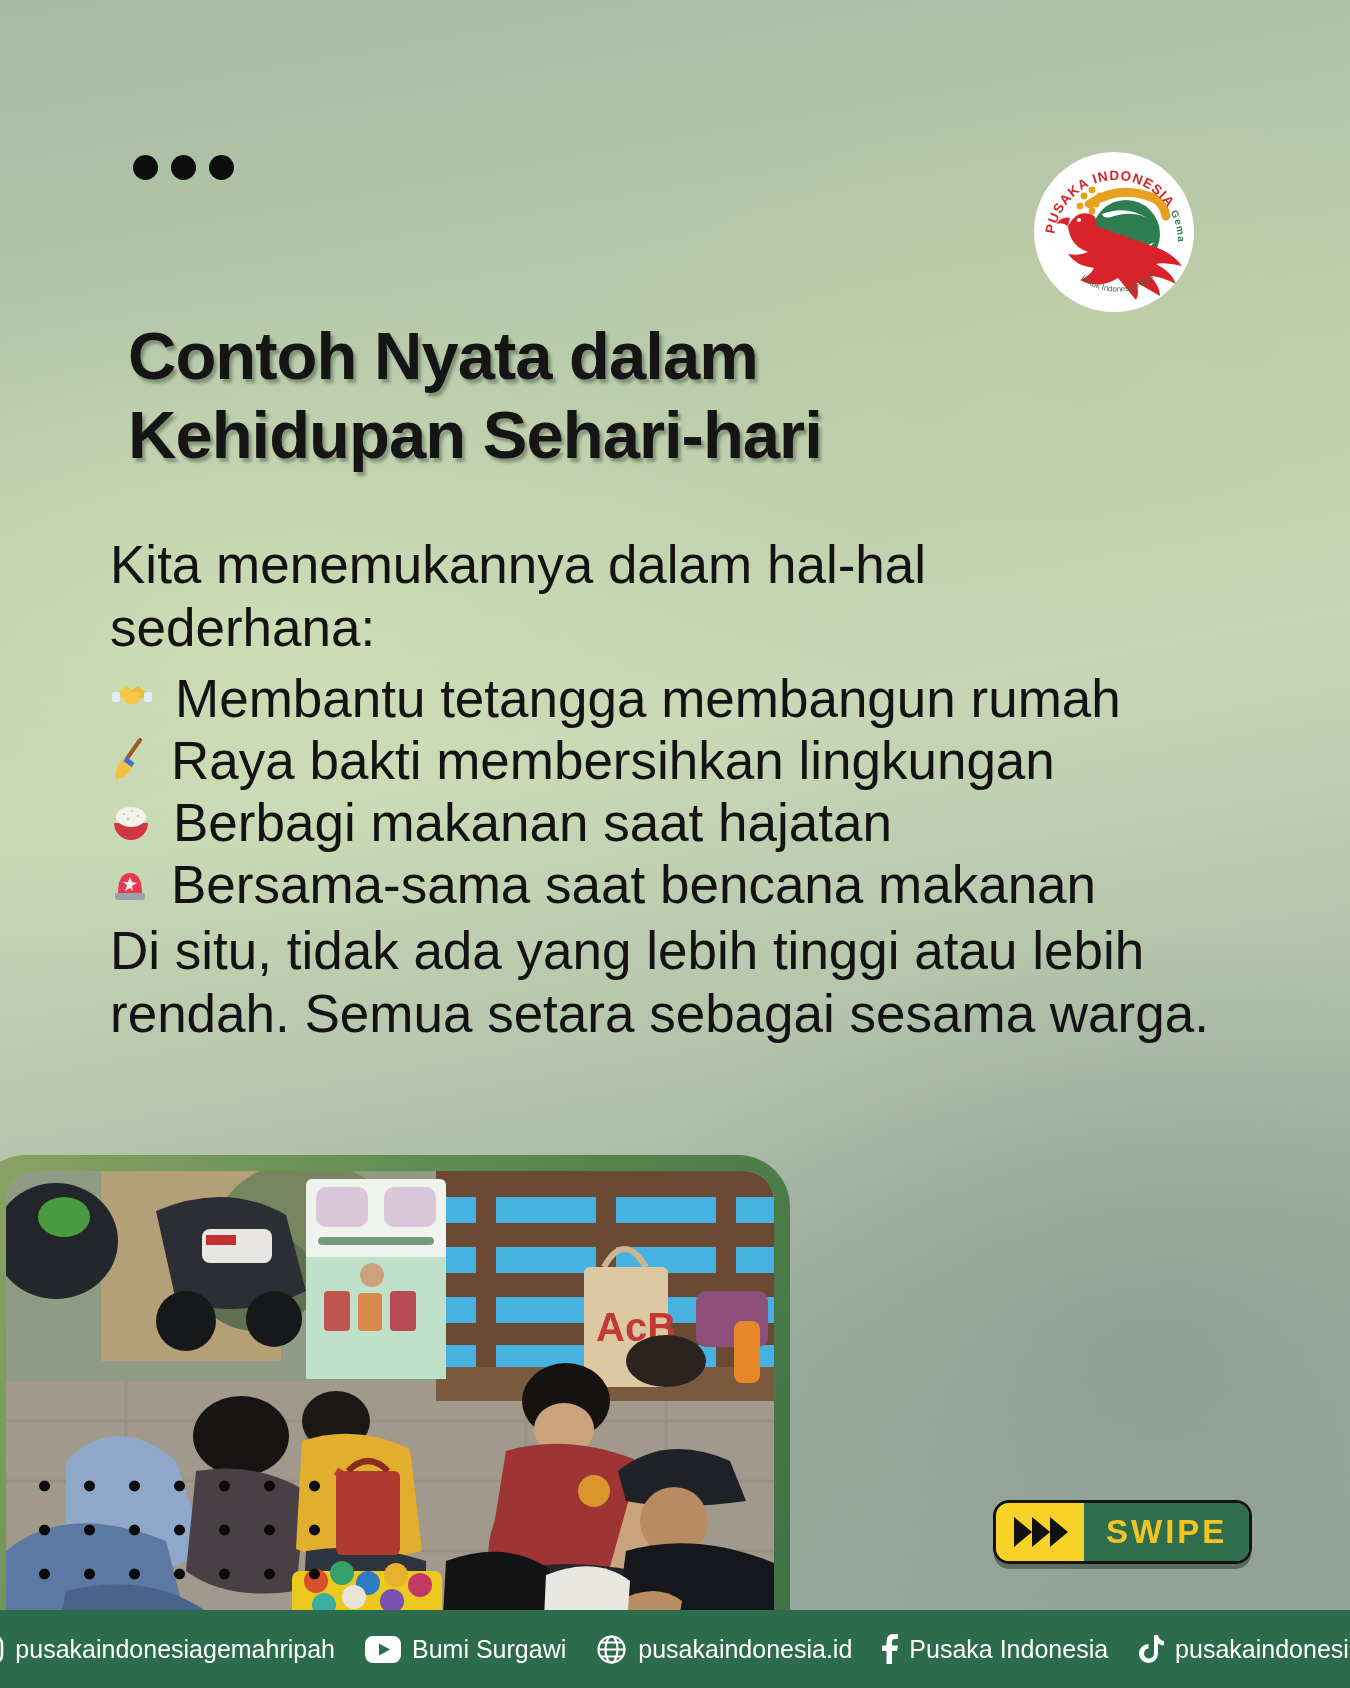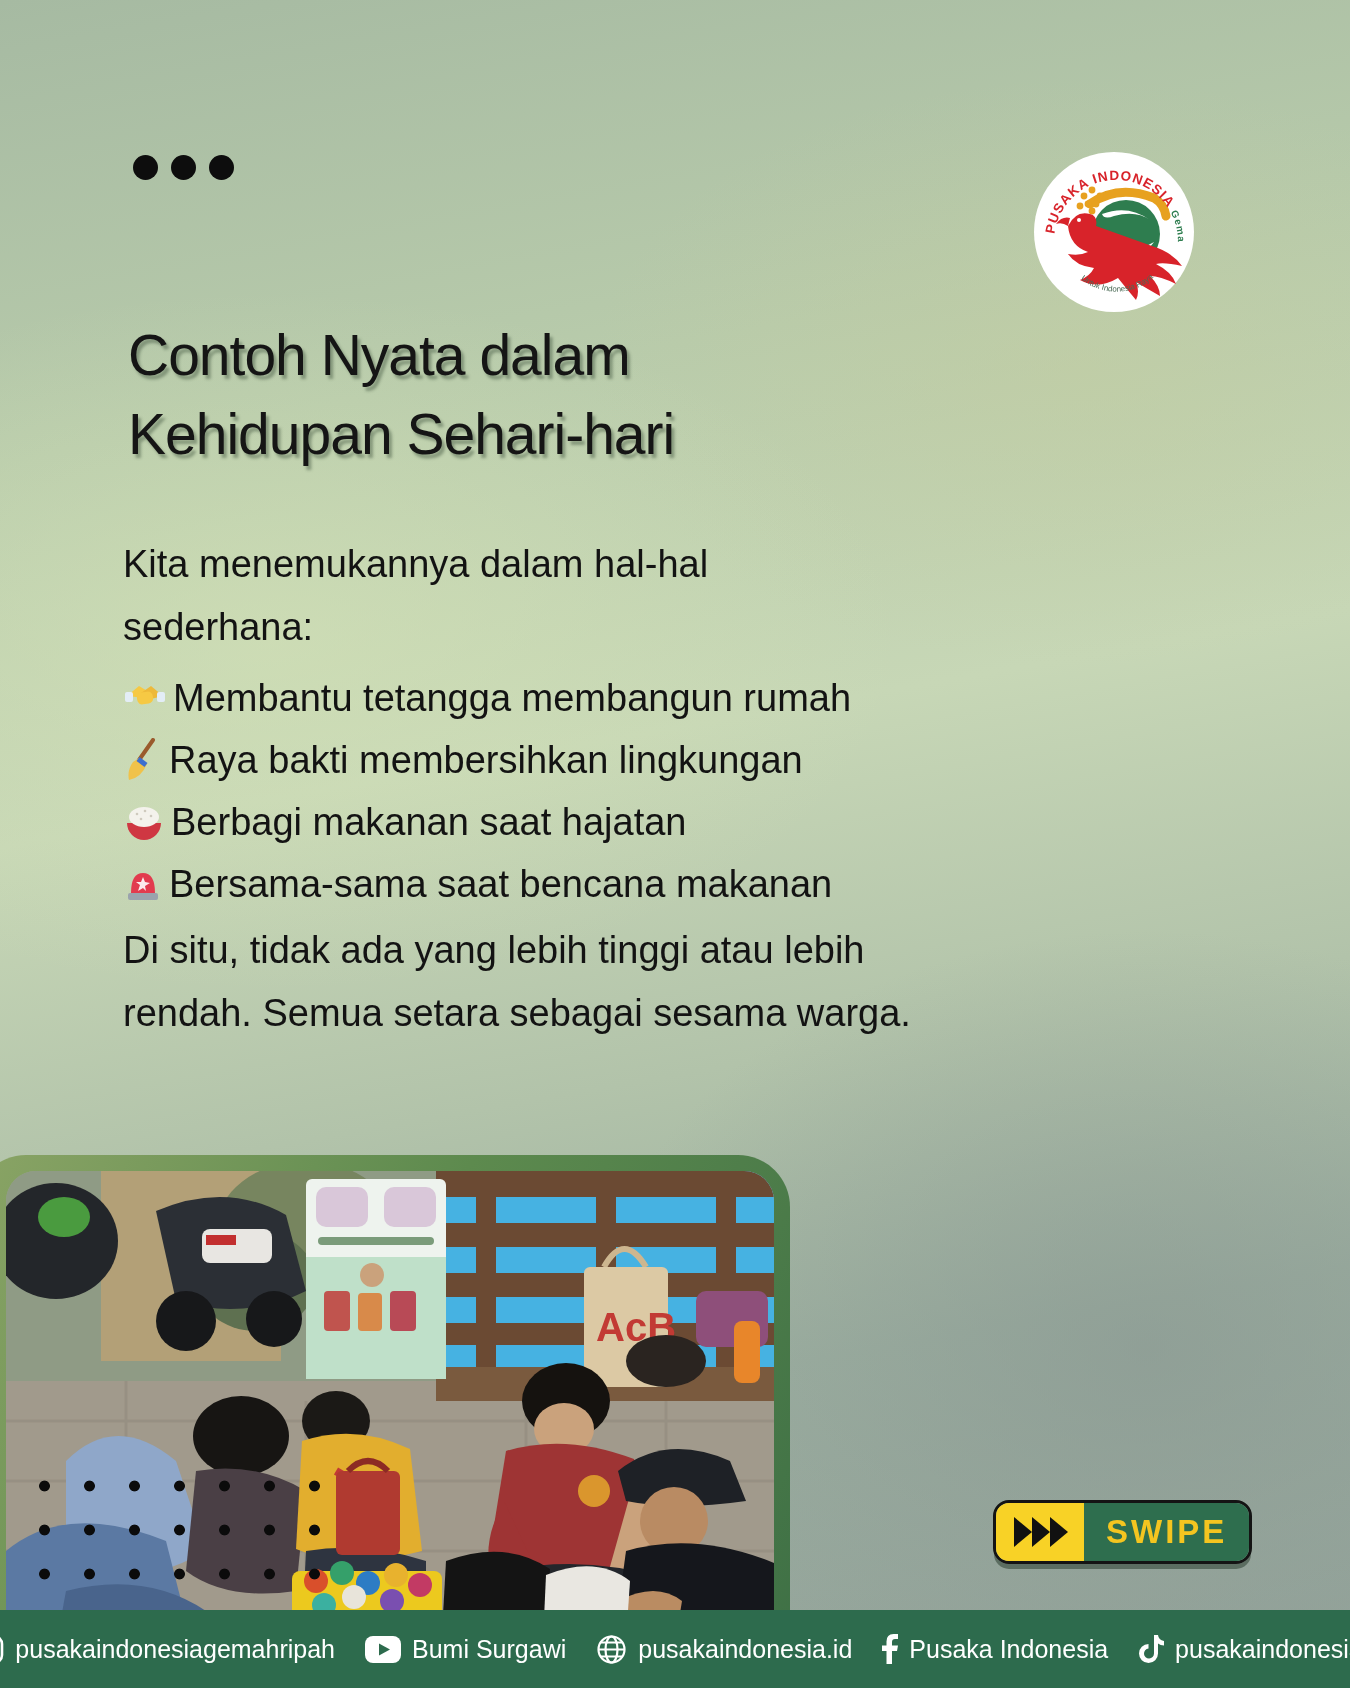--- a/index.html
+++ b/index.html
@@ -13,29 +13,29 @@
       linear-gradient(170deg,#a6baa2 0%,#b8cbab 24%,#c7d7b6 44%,#b2c3aa 62%,#9cafa0 78%,#93a29a 100%);
   }
   
   .top-dots{position:absolute;left:133px;top:155px;display:flex;gap:13px;}
   .top-dots i{width:25px;height:25px;border-radius:50%;background:#0d0d0d;display:block;}
   
   .logo{position:absolute;left:1032px;top:150px;width:164px;height:164px;}
   
   .title{
     position:absolute;left:128px;top:292px;width:1100px;
-    font-weight:400;font-size:57px;line-height:79px;letter-spacing:-1px;color:#151515;
+    font-weight:700;font-size:67px;line-height:79px;letter-spacing:-1px;color:#151515;
     text-shadow:3px 4px 3px rgba(45,65,45,.40);
     margin-top:24px;
   }
   
-  .copy{position:absolute;left:123px;top:533px;width:1130px;color:#131313;font-size:38px;line-height:63px;}
+  .copy{position:absolute;left:110px;top:533px;width:1130px;color:#131313;font-size:53px;line-height:63px;}
   .copy .para{margin:0;}
   .bullets{margin:8px 0 4px 0;}
-  .bullet{display:flex;align-items:center;gap:6px;height:62px;}
+  .bullet{display:flex;align-items:center;gap:21px;height:62px;}
   .bullet svg{flex:0 0 auto;}
   .closing{margin-top:28px;}
   
   .photo-frame{
     position:absolute;left:-26px;top:1155px;width:816px;height:560px;
     background:linear-gradient(118deg,#8aa465 0%,#5d8a4e 45%,#3d6f45 100%);
     border-radius:52px 52px 52px 0;
   }
   .photo{
     position:absolute;left:32px;top:16px;width:768px;height:528px;

